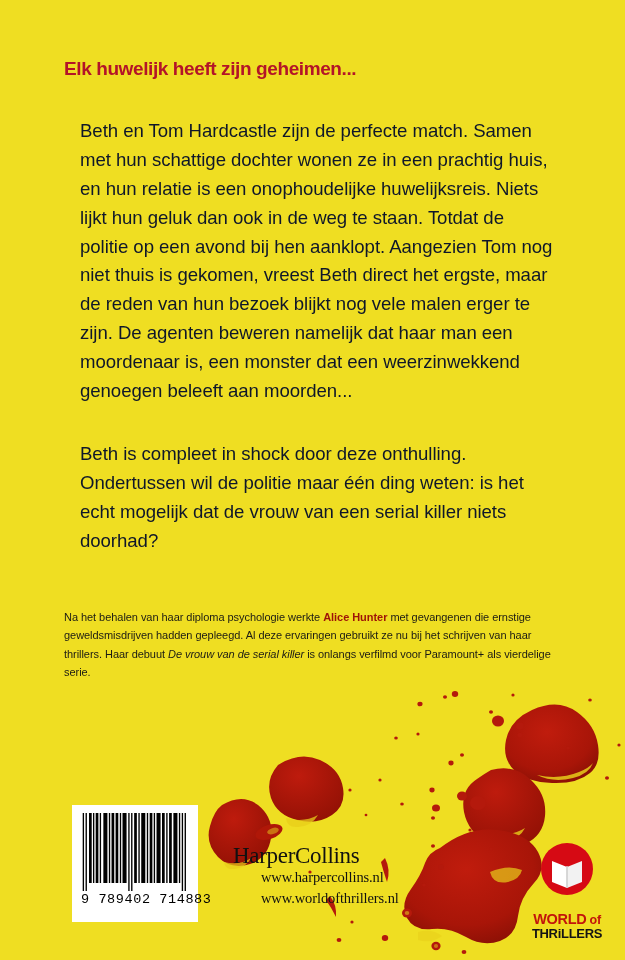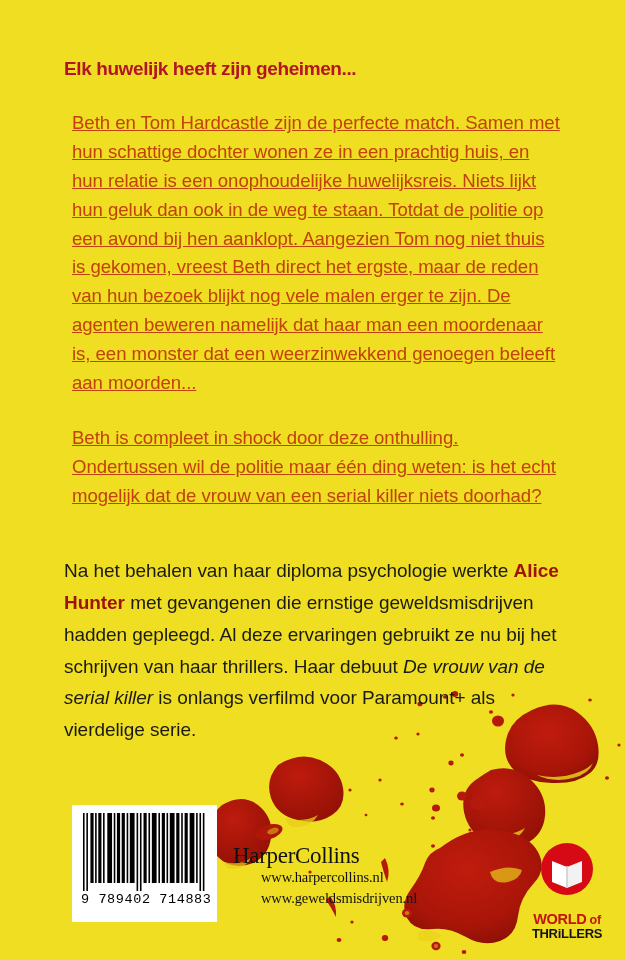--- a/index.html
+++ b/index.html
@@ -48,37 +48,36 @@
     padding-top: 58px;
     color: #B31428;
     font-family: "Liberation Sans", sans-serif;
     font-weight: bold;
     font-size: 19px;
     line-height: 1.12;
     letter-spacing: -0.4px;
   }
 
   .blurb {
-    margin: 8px;
+    margin: 16px;
     padding-top: 22px;
-    color: #c2410c;
+    color: #0f172a;
     font-size: 18.6px;
     line-height: 1.55;
     letter-spacing: -0.05px;
-    text-decoration: underline;
   }
   .blurb.second {
     padding-top: 19px;
   }
 
   .bio {
     margin: 0;
     padding-top: 36px;
     color: #1b1b14;
-    font-size: 19px;
+    font-size: 11px;
     line-height: 1.68;
     letter-spacing: -0.05px;
     max-width: 500px;
   }
   .bio .author {
     color: #9E1208;
     font-weight: bold;
   }
   .bio .title-italic {
     font-style: italic;
@@ -92,21 +91,21 @@
     width: 625px;
     height: 160px;
     z-index: 6;
   }
 
   
   .barcode-box {
     position: absolute;
     left: 72px;
     top: 5px;
-    width: 145px;
+    width: 126px;
     height: 117px;
     background: #ffffff;
     box-sizing: border-box;
     padding: 8px 9px 3px 9px;
   }
   .barcode-bars {
     height: 78px;
     width: 100%;
     display: block;
   }
@@ -304,21 +303,21 @@
           <rect x="119.4" y="0" width="1.6" height="78"></rect>
           <rect x="122.8" y="0" width="1.6" height="78"></rect>
         </g>
       </svg>
       <div class="barcode-digits">9 789402 714883</div>
     </div>
 
     <div class="publisher">
       <div class="publisher-name">HarperCollins</div>
       <div class="publisher-url">www.harpercollins.nl</div>
-      <div class="publisher-url">www.geweldsmisdrijven.nl</div>
+      <div class="publisher-url">www.worldofthrillers.nl</div>
     </div>
 
     <div class="wot-logo">
       <svg class="wot-mark" width="54" height="54" viewBox="0 0 54 54">
         <circle cx="27" cy="27" r="26" fill="#D60A14"></circle>
         <path d="M27 19 L12 19 L12 40 L27 46 Z" fill="#ffffff"></path>
         <path d="M27 19 L42 19 L42 40 L27 46 Z" fill="#f2f2f2"></path>
         <path d="M27 19 L12 19 L27 25 L42 19 Z" fill="#D60A14"></path>
         <path d="M26.2 24 L27.8 24 L27.8 46 L26.2 46 Z" fill="#cfcfcf"></path>
       </svg>

